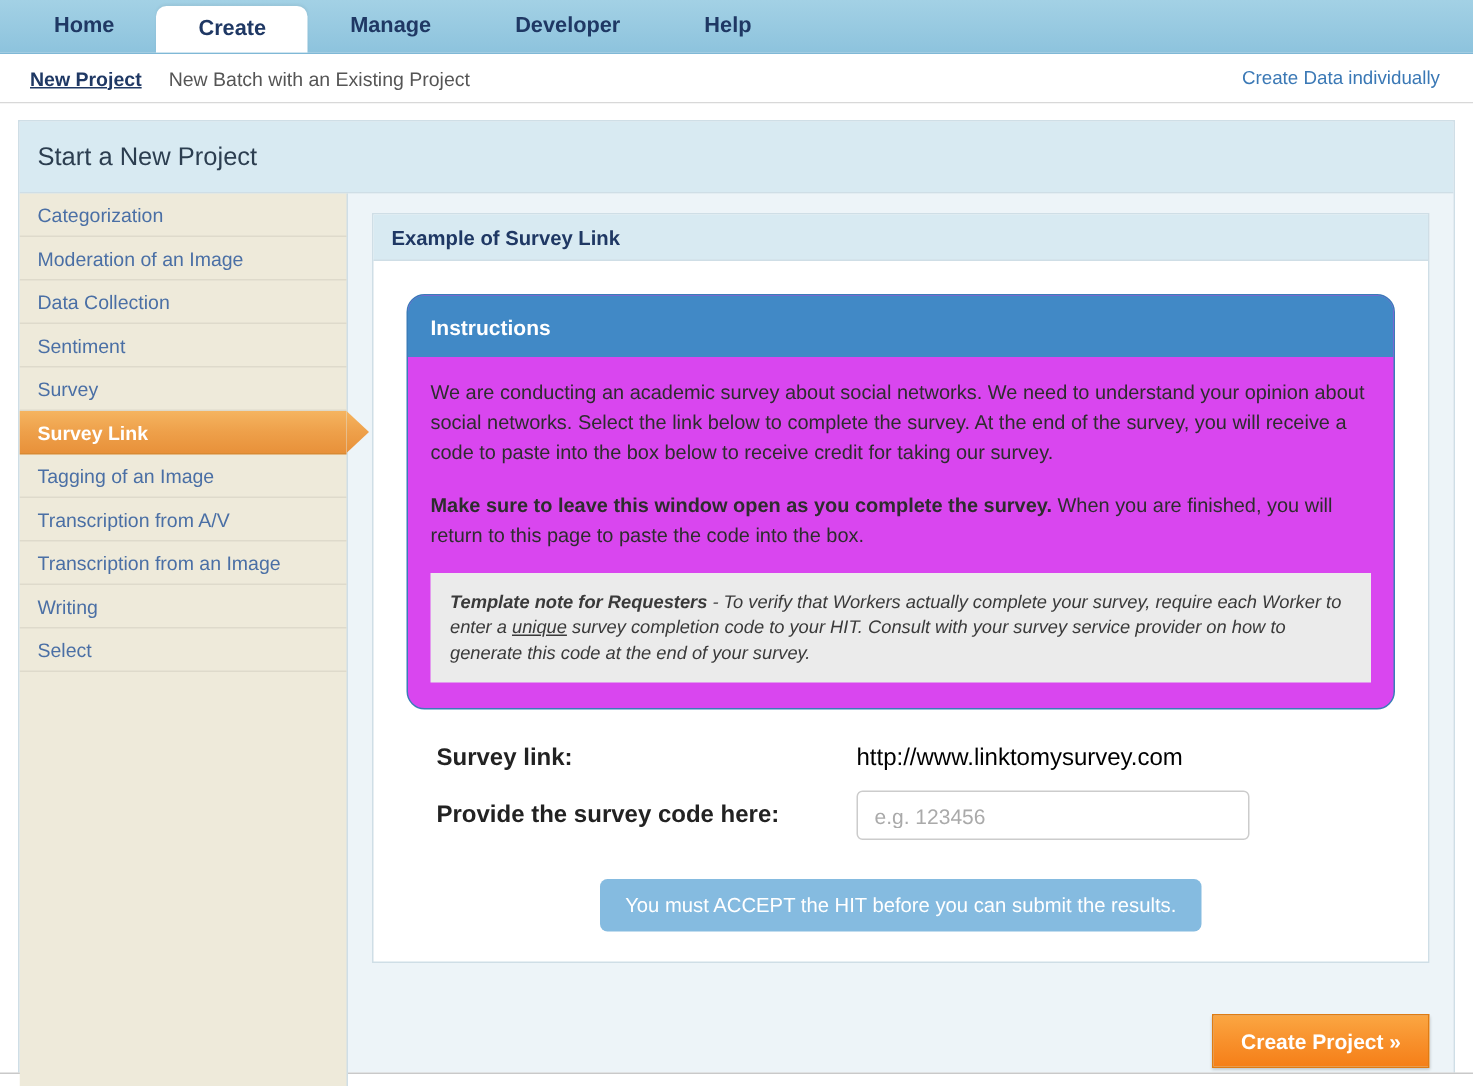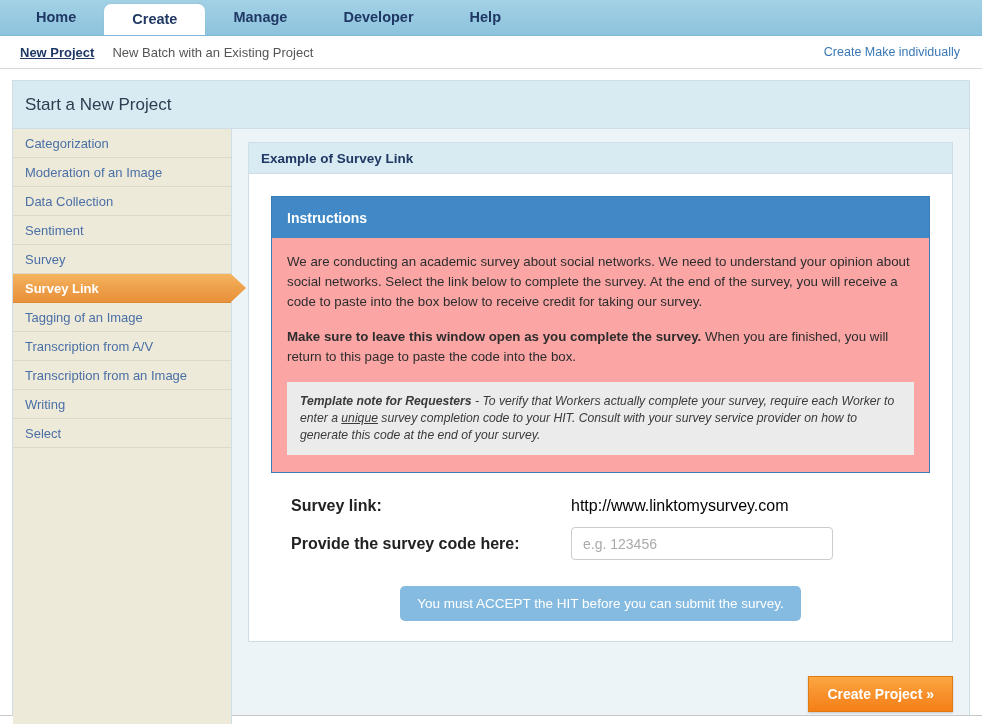--- a/index.html
+++ b/index.html
@@ -192,22 +192,22 @@
     color: #1f3864;
   }
   .card-body {
     padding: 22px 22px 20px 22px;
     box-sizing: border-box;
   }
 
   
   .instructions {
     border: 1px solid #3a7cb8;
-    border-radius: 0;
-    background: #fca5a5;
+    border-radius: 12px;
+    background: #d946ef;
     box-sizing: border-box;
     overflow: hidden;
     margin-bottom: 24px;
   }
   .instructions-head {
     background: #4189c6;
     height: 41px;
     display: flex;
     align-items: center;
     padding-left: 15px;
@@ -325,21 +325,21 @@
   <div class="tab">Manage</div>
   <div class="tab">Developer</div>
   <div class="tab">Help</div>
 </div>
 
 <div class="subnav">
   <div class="subnav-left">
     <span class="subnav-link">New Project</span>
     <span class="subnav-link plain">New Batch with an Existing Project</span>
   </div>
-  <span class="subnav-right">Create Make individually</span>
+  <span class="subnav-right">Create Data individually</span>
 </div>
 
 <div class="page">
   <div class="outer">
 
     <div class="page-head">
       <span class="page-head-title">Start a New Project</span>
     </div>
 
     <div class="body-row">
@@ -408,21 +408,21 @@
               <span class="form-label">Survey link:</span>
               <a class="survey-url" href="#">http://www.linktomysurvey.com</a>
             </div>
 
             <div class="form-row">
               <span class="form-label">Provide the survey code here:</span>
               <input class="code-input" type="text" placeholder="e.g. 123456" style="">
             </div>
 
             <div class="submit-wrap">
-              <button class="submit-disabled">You must ACCEPT the HIT before you can submit the survey.</button>
+              <button class="submit-disabled">You must ACCEPT the HIT before you can submit the results.</button>
             </div>
 
           </div>
         </div>
 
         <div class="footer-bar">
           <button class="create-btn">Create Project »</button>
         </div>
 
       </div>

